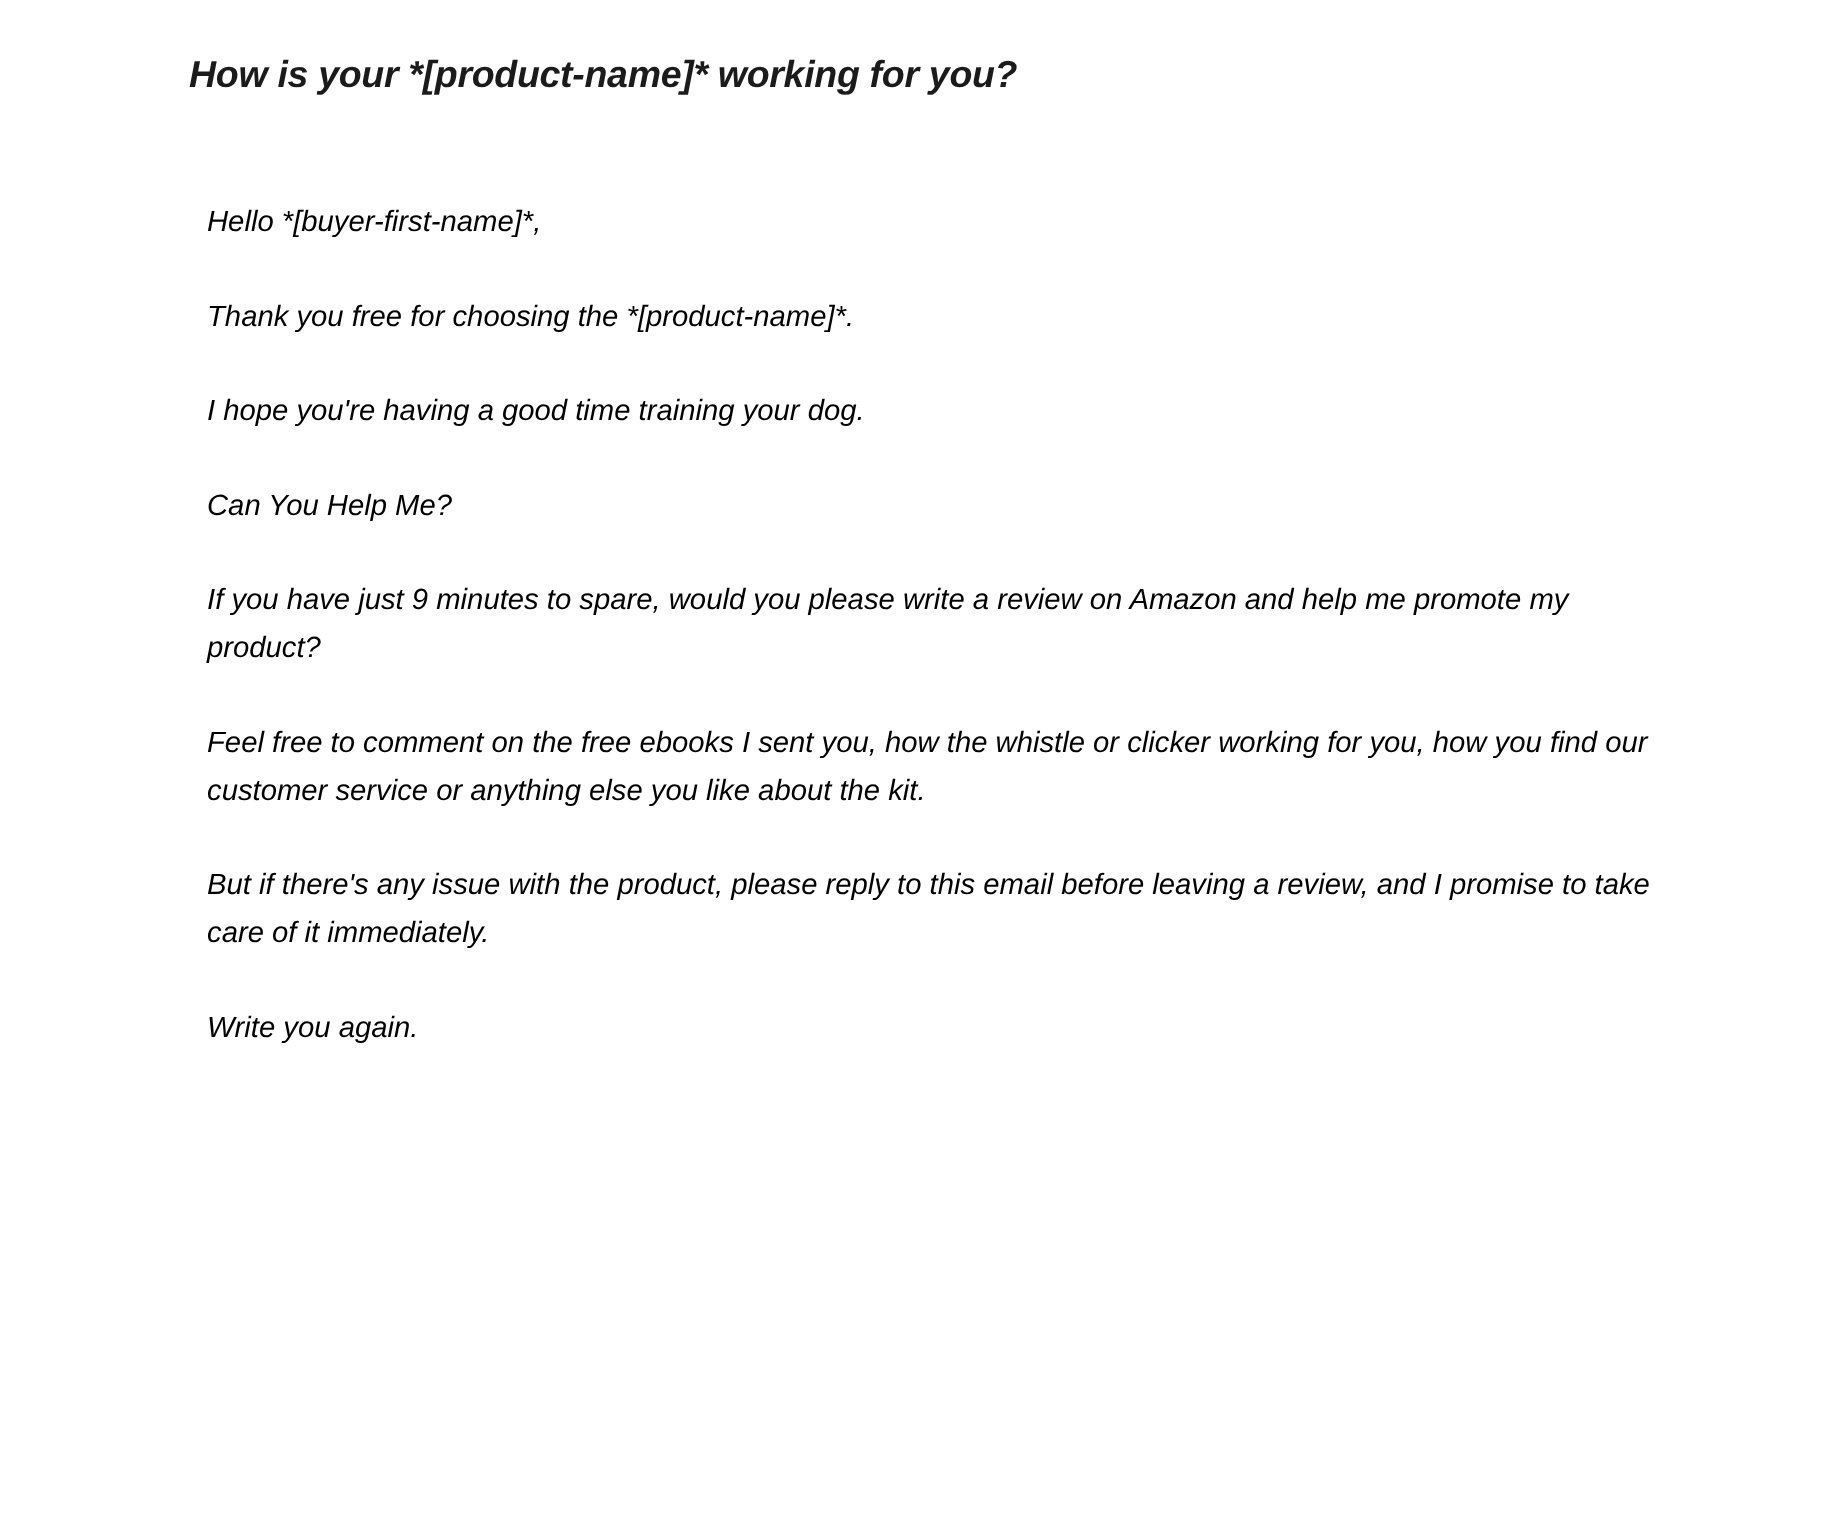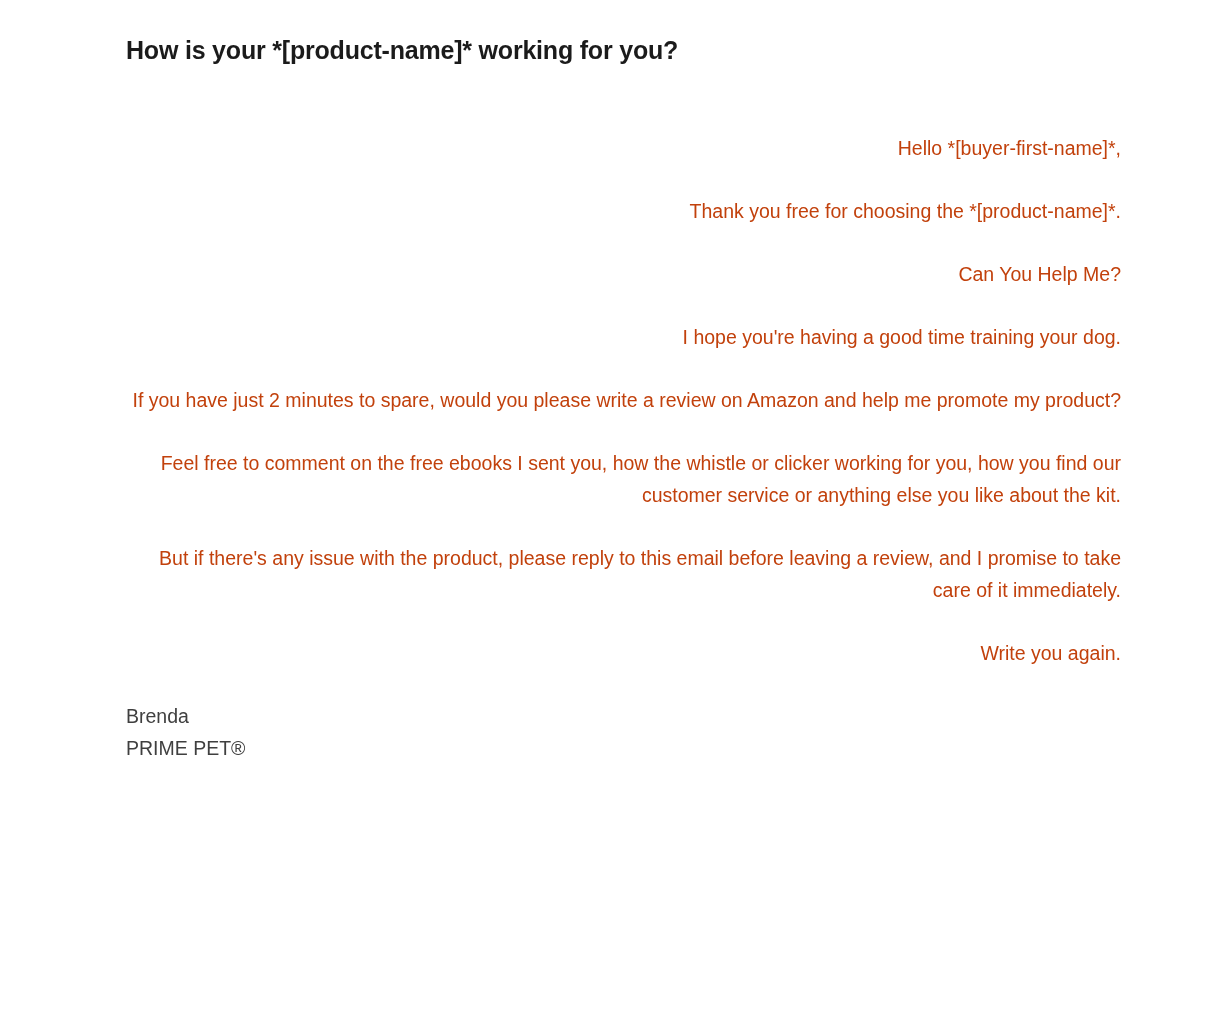--- a/index.html
+++ b/index.html
@@ -13,43 +13,43 @@
     font-family: "Liberation Sans", sans-serif;
     color: #3c3c3c;
     -webkit-font-smoothing: antialiased;
   }
   .page {
     box-sizing: border-box;
     width: 1066px;
     min-height: 1024px;
     padding: 34px 0 0 0;
     background: #ffffff;
+    font-style: italic;
   }
   .content {
     margin-left: 126px;
     width: 1000px;
   }
   h1.email-subject {
     font-size: 25px;
     line-height: 32px;
     font-weight: bold;
     color: #1b1b1b;
     margin: 0;
     letter-spacing: -0.2px;
   }
   .body-block {
     margin-top: 66px;
   }
   p.para {
     font-size: 19.5px;
     line-height: 32px;
-    margin: 0 0 31px 0;
-    color: #c2410c;
+    margin: 0 0 31px 12px;
+    color: #000000;
     max-width: 995px;
-    text-align: right;
   }
   p.para:last-child {
     margin-bottom: 0;
   }
   .signature {
     font-size: 19.5px;
     line-height: 32px;
     color: #3f3f3f;
     margin: 0;
   }
@@ -61,27 +61,23 @@
 <body>
 
 <div class="page">
   <div class="content">
 
     <h1 class="email-subject">How is your *[product-name]* working for you?</h1>
 
     <div class="body-block">
       <p class="para">Hello *[buyer-first-name]*,</p>
       <p class="para">Thank you free for choosing the *[product-name]*.</p>
+      <p class="para">I hope you're having a good time training your dog.</p>
       <p class="para">Can You Help Me?</p>
-      <p class="para">I hope you're having a good time training your dog.</p>
-      <p class="para">If you have just 2 minutes to spare, would you please write a review on Amazon and help me promote my product?</p>
+      <p class="para">If you have just 9 minutes to spare, would you please write a review on Amazon and help me promote my product?</p>
       <p class="para">Feel free to comment on the free ebooks I sent you, how the whistle or clicker working for you, how you find our customer service or anything else you like about the kit.</p>
       <p class="para">But if there's any issue with the product, please reply to this email before leaving a review, and I promise to take care of it immediately.</p>
       <p class="para">Write you again.</p>
 
-      <p class="signature">
-        <span class="line">Brenda</span>
-        <span class="line">PRIME PET®</span>
-      </p>
     </div>
 
   </div>
 </div>
 
 </body></html>

